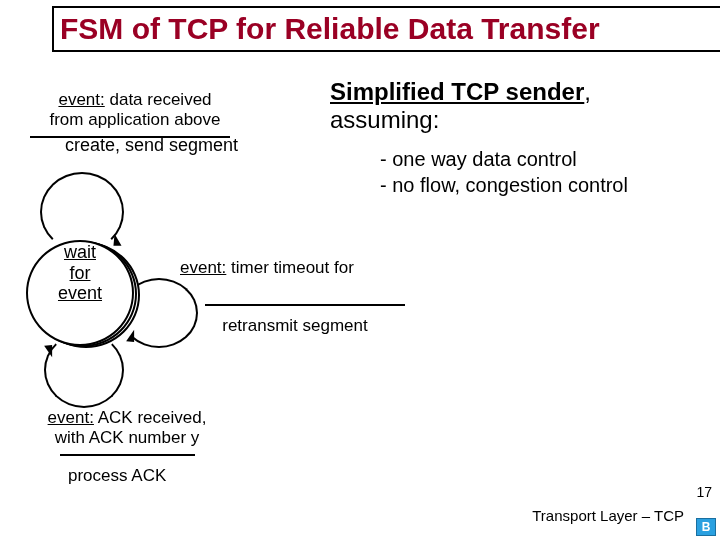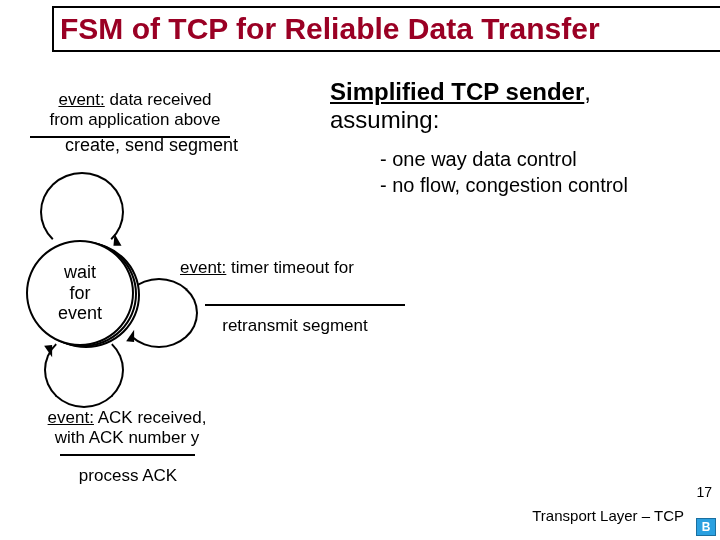--- a/index.html
+++ b/index.html
@@ -103,21 +103,20 @@
     width: 210px;
     text-align: center;
     font-size: 17px;
     line-height: 1.2;
   }
   .event3-action {
     position: absolute;
     top: 466px;
     left: 68px;
     width: 120px;
-    text-align: center;
     font-size: 17px;
   }
   .rule3 {
     position: absolute;
     top: 454px;
     left: 60px;
     width: 135px;
     height: 0;
     border-top: 2px solid #000;
   }
@@ -131,21 +130,21 @@
   .state-ellipse {
     position: absolute;
     width: 108px;
     height: 106px;
     border: 2px solid #000;
     border-radius: 50%;
     background: #fff;
   }
   .state-ellipse.shadow1 { top: 2px; left: 6px; }
   .state-ellipse.shadow2 { top: 1px; left: 3px; }
-  .state-ellipse.front   { top: 0; left: 0; display: flex; align-items: center; justify-content: center; }
+  .state-ellipse.front   { top: 0; left: 0; display: flex; justify-content: center; text-decoration: underline; }
   .state-label {
     font-family: "Comic Sans MS", cursive, sans-serif;
     font-size: 18px;
     text-align: center;
     line-height: 1.15;
   }
   .loop {
     position: absolute;
     border: 2px solid #000;
     border-radius: 50%;

